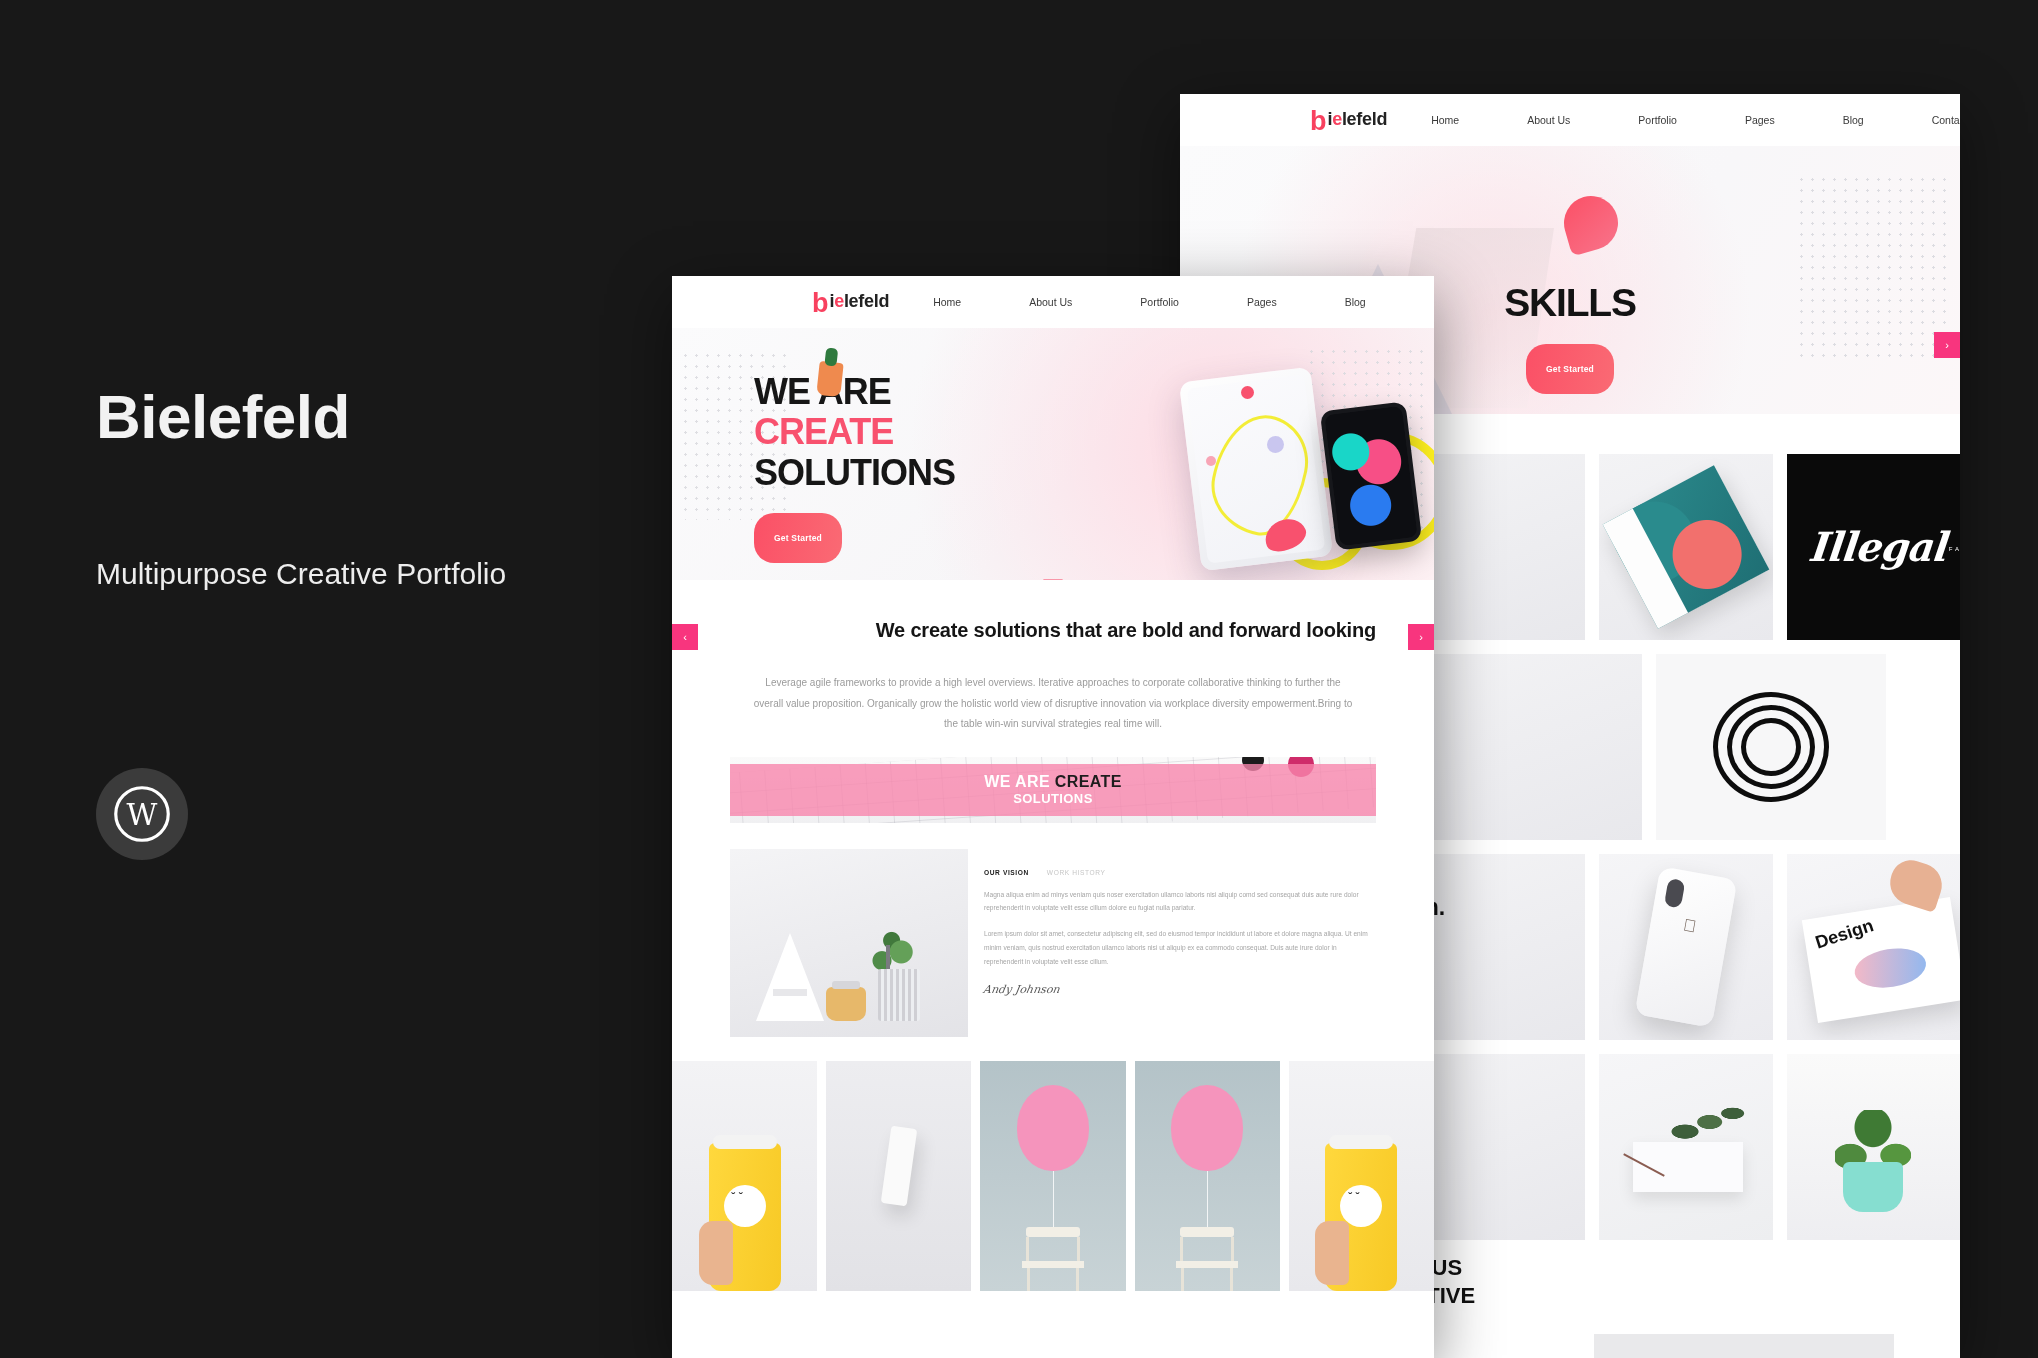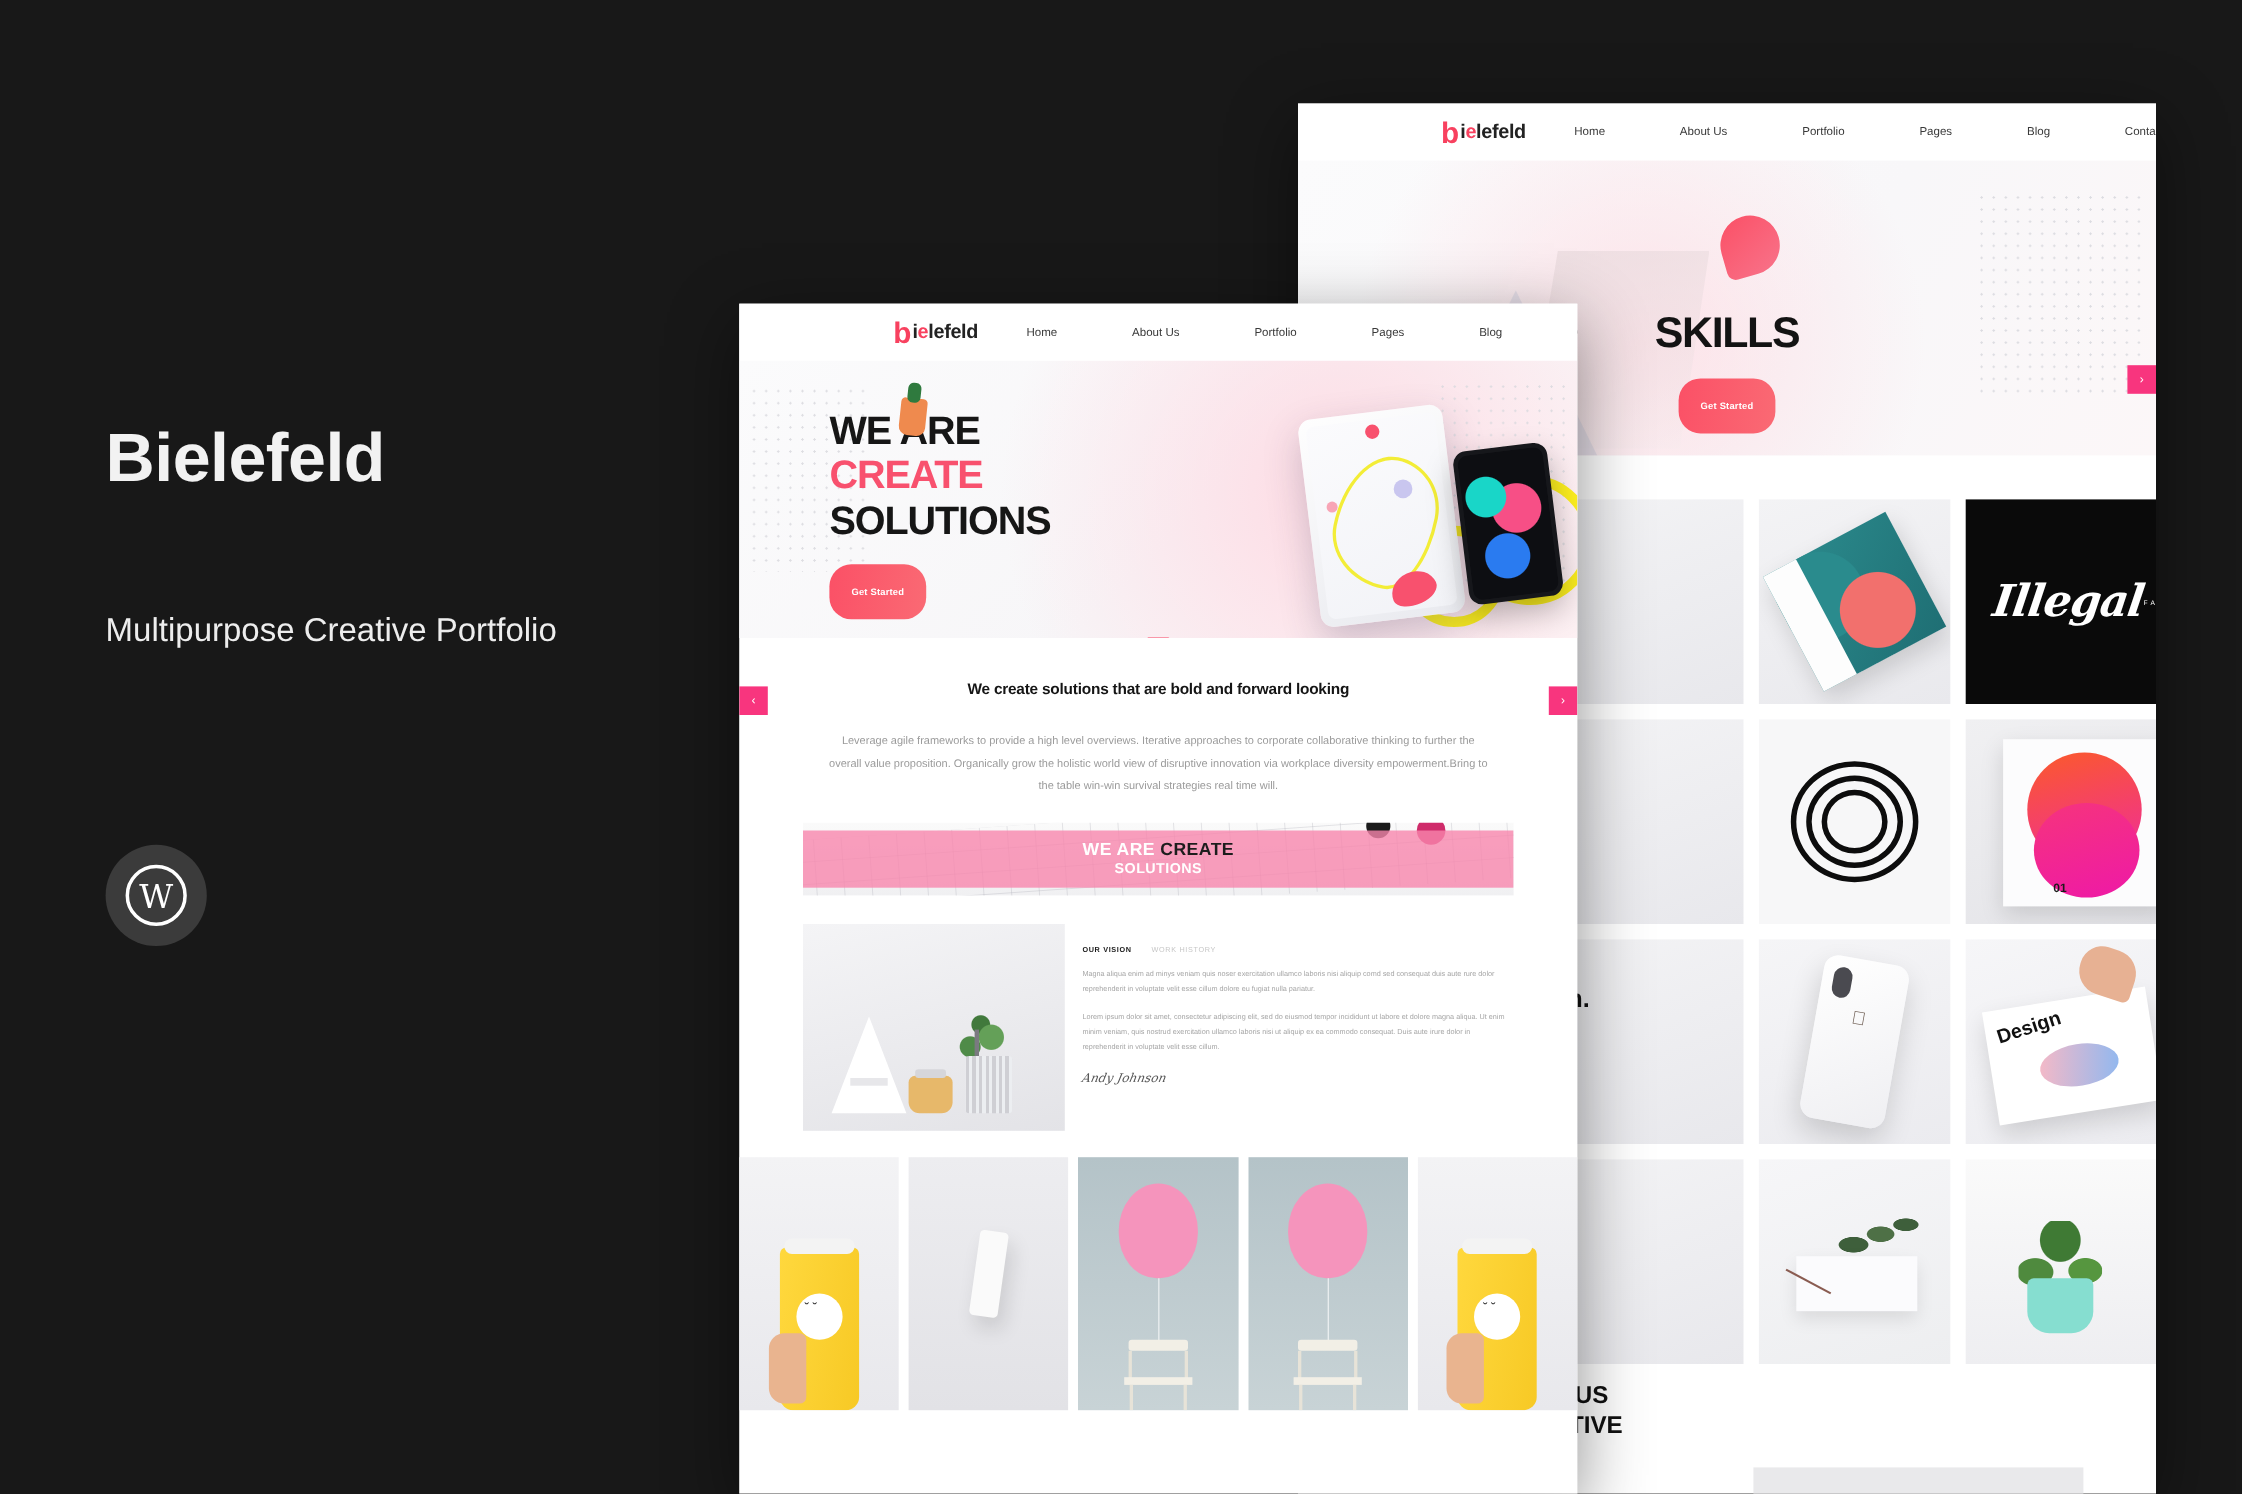--- a/index.html
+++ b/index.html
@@ -143,21 +143,21 @@
   }
   .slider-tab{
     position:absolute; width:26px; height:26px; background:#f8357e; z-index:30;
     display:flex; align-items:center; justify-content:center;
     color:#fff; font-size:11px; line-height:1;
   }
 
   
   .sec-pad{ padding:36px 58px 0; }
   .sec-h2{
-    text-align:center; font-size:14px; font-weight:bold; color:#151515;
+    text-align:right; font-size:20px; font-weight:bold; color:#151515;
     line-height:1.45; letter-spacing:-.2px;
   }
   .sec-p{
     margin-top:28px; text-align:center; font-size:10px; color:#9b9b9b;
     line-height:2.05; padding:0 20px;
   }
   
   .kbd-banner{
     position:relative; margin:22px 58px 0; height:66px;
     background:linear-gradient(180deg,#fafafa,#f0f0f2); overflow:hidden;
@@ -466,26 +466,20 @@
         <div class="small">FACTORY</div>
       </div>
     </div>
     <div class="pf-row">
       <div class="pf pf-hidden"></div>
       <div class="pf pf-spiral">
         <span class="ring sp1"></span>
           <span class="ring sp2"></span>
           <span class="ring sp3"></span>
       </div>
-      <div class="pf pf-grad">
-        <div class="poster">
-            <div class="blobg"></div>
-          <div class="num">01</div>
-        </div>
-      </div>
     </div>
     <div class="pf-row">
       <div class="pf pf-hidden"></div>
       <div class="pf pf-phone">
         <div class="dev">
             <span class="cam"></span>
             <span class="apl"></span>
           </div>
       </div>
       <div class="pf pf-design">

